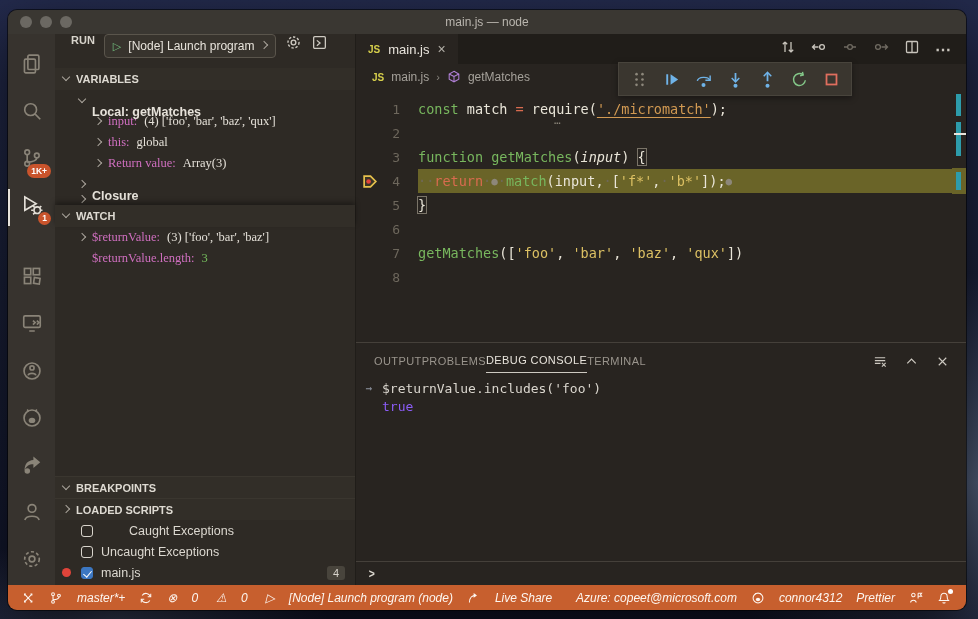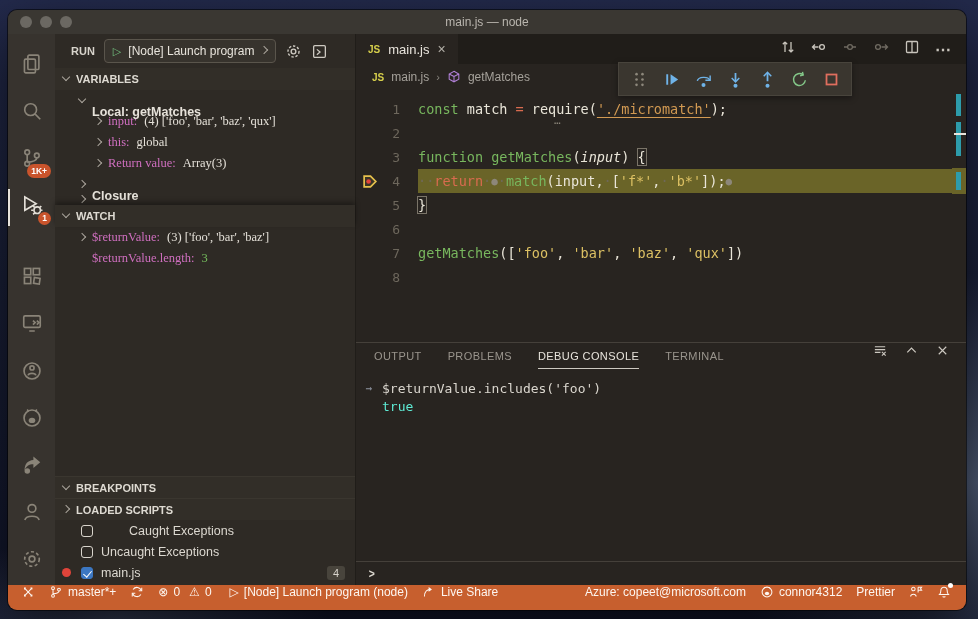--- a/index.html
+++ b/index.html
@@ -29,21 +29,21 @@
   .act-item { position:relative; width:47px; height:48px; display:flex; align-items:center; justify-content:center; color:#8a8478; }
   .act-item.active { color:#e3dfd7; }
   .act-item.active::before { content:""; position:absolute; left:0; top:5px; bottom:5px; width:2px; background:#e8e4dc; }
   .act-item svg { width:22px; height:22px; }
   .act-gap { height:24px; }
   .act-spacer { flex:1; }
   .act-badge { position:absolute; right:4px; bottom:6px; background:#c9542c; color:#fff; font-size:8.5px; font-weight:bold;
     border-radius:9px; padding:1.5px 4px; line-height:1.2; }
   
   .sidebar { width:300px; background:#2e2a25; display:flex; flex-direction:column; flex:0 0 auto; color:#dcd8d0; font-size:13px; min-height:0; }
-  .run-header { height:34px; display:flex; align-items:center; padding:0 10px 0 16px; gap:9px; flex:0 0 auto; }
+  .run-header { height:34px; display:flex; align-items:flex-start; padding:0 10px 0 16px; gap:9px; flex:0 0 auto; }
   .run-label { font-size:11px; font-weight:bold; color:#d8d4cc; }
   .cfg-dd { display:flex; align-items:center; gap:7px; height:24px; background:#37332d; border:1px solid #5a554c;
     border-radius:4px; padding:0 8px; font-size:12px; color:#e7e3db; }
   .play-g { color:#74c481; font-size:11px; line-height:1; }
   .hdr-ic { color:#cdc9c1; display:flex; } .hdr-ic svg { width:17px; height:17px; }
   .sec-hdr { height:22px; display:flex; align-items:center; gap:7px; padding-left:8px; background:#322e28;
     font-size:11px; font-weight:bold; color:#dedad2; flex:0 0 auto; position:relative; }
   .sec-hdr.shadow { box-shadow:0 -3px 5px rgba(0,0,0,.35); z-index:2; }
   .chev { width:6px; height:6px; border-right:1.4px solid #aaa59c; border-bottom:1.4px solid #aaa59c; flex:0 0 auto;
     transform:rotate(-45deg); margin-top:-2px; }
@@ -95,35 +95,35 @@
   .rline { position:absolute; left:2px; right:0; height:2px; background:#e8e4dc; }
   .rband { position:absolute; left:0; right:0; background:#6a6428; }
   
   .dbg-toolbar { position:absolute; left:262px; top:28px; height:34px; display:flex; align-items:center; gap:4px;
     background:#3a362f; border:1px solid #48443c; box-shadow:0 2px 6px rgba(0,0,0,.4); padding:0 6px; z-index:5; }
   .dbg-btn { width:28px; height:28px; display:flex; align-items:center; justify-content:center; }
   .dbg-btn svg { width:19px; height:19px; }
   .c-blue { color:#6fb3e8; } .c-green { color:#84c889; } .c-red { color:#df6e5e; } .c-grip { color:#8d887c; }
   
   .panel { height:243px; flex:0 0 auto; border-top:1px solid #45403a; display:flex; flex-direction:column; position:relative; }
-  .panel-tabs { height:30px; display:flex; align-items:flex-start; gap:26px; padding-left:18px; flex:0 0 auto; }
+  .panel-tabs { height:30px; display:flex; align-items:flex-end; padding-left:18px; flex:0 0 auto; }
   .ptab { font-size:11px; letter-spacing:.4px; color:#9a958d; padding:7px 0 6px; }
   .ptab.active { color:#e8e4dc; border-bottom:1px solid #cdc9c1; }
   .panel-actions { margin-left:auto; display:flex; align-items:center; gap:16px; padding-right:16px; color:#cdc9c1; }
   .panel-actions svg { width:15px; height:15px; }
   .console { flex:1; font-family:"DejaVu Sans Mono", monospace; font-size:13px; padding-top:6px; }
   .crow { display:flex; align-items:center; height:18px; }
   .cmark { width:26px; text-align:center; color:#8e94a0; font-size:11px; }
   .cexpr { color:#dad6ce; }
-  .cres { color:#5eead4; padding-left:26px; height:18px; display:flex; align-items:center; }
+  .cres { color:#8b5cf6; padding-left:26px; height:18px; display:flex; align-items:center; }
   .console-input { height:24px; border-top:1px solid #45403a; display:flex; align-items:center; padding-left:12px; flex:0 0 auto; }
   .cin-chev { color:#dcd8d0; font-weight:bold; font-size:13px; transform:scaleX(.8); }
   
   .statusbar { height:25px; background:#c75f2e; color:#fdf6f0; display:flex; align-items:center; font-size:12px; flex:0 0 auto; }
-  .sb-item { display:flex; gap:5px; padding:0 7px; height:100%; }
+  .sb-item { display:flex; align-items:center; gap:14px; padding:0 7px; height:100%;font-style:italic; }
   .sb-item svg { width:14px; height:14px; }
   .sb-glyph { font-size:12px; }
   .sb-left { display:flex; align-items:center; height:100%; padding-left:6px; }
   .sb-right { margin-left:auto; display:flex; align-items:center; height:100%; padding-right:8px; }
   .bell-dot { position:relative; }
 </style>
 </head>
 <body>
 
 <div class="desktop">

